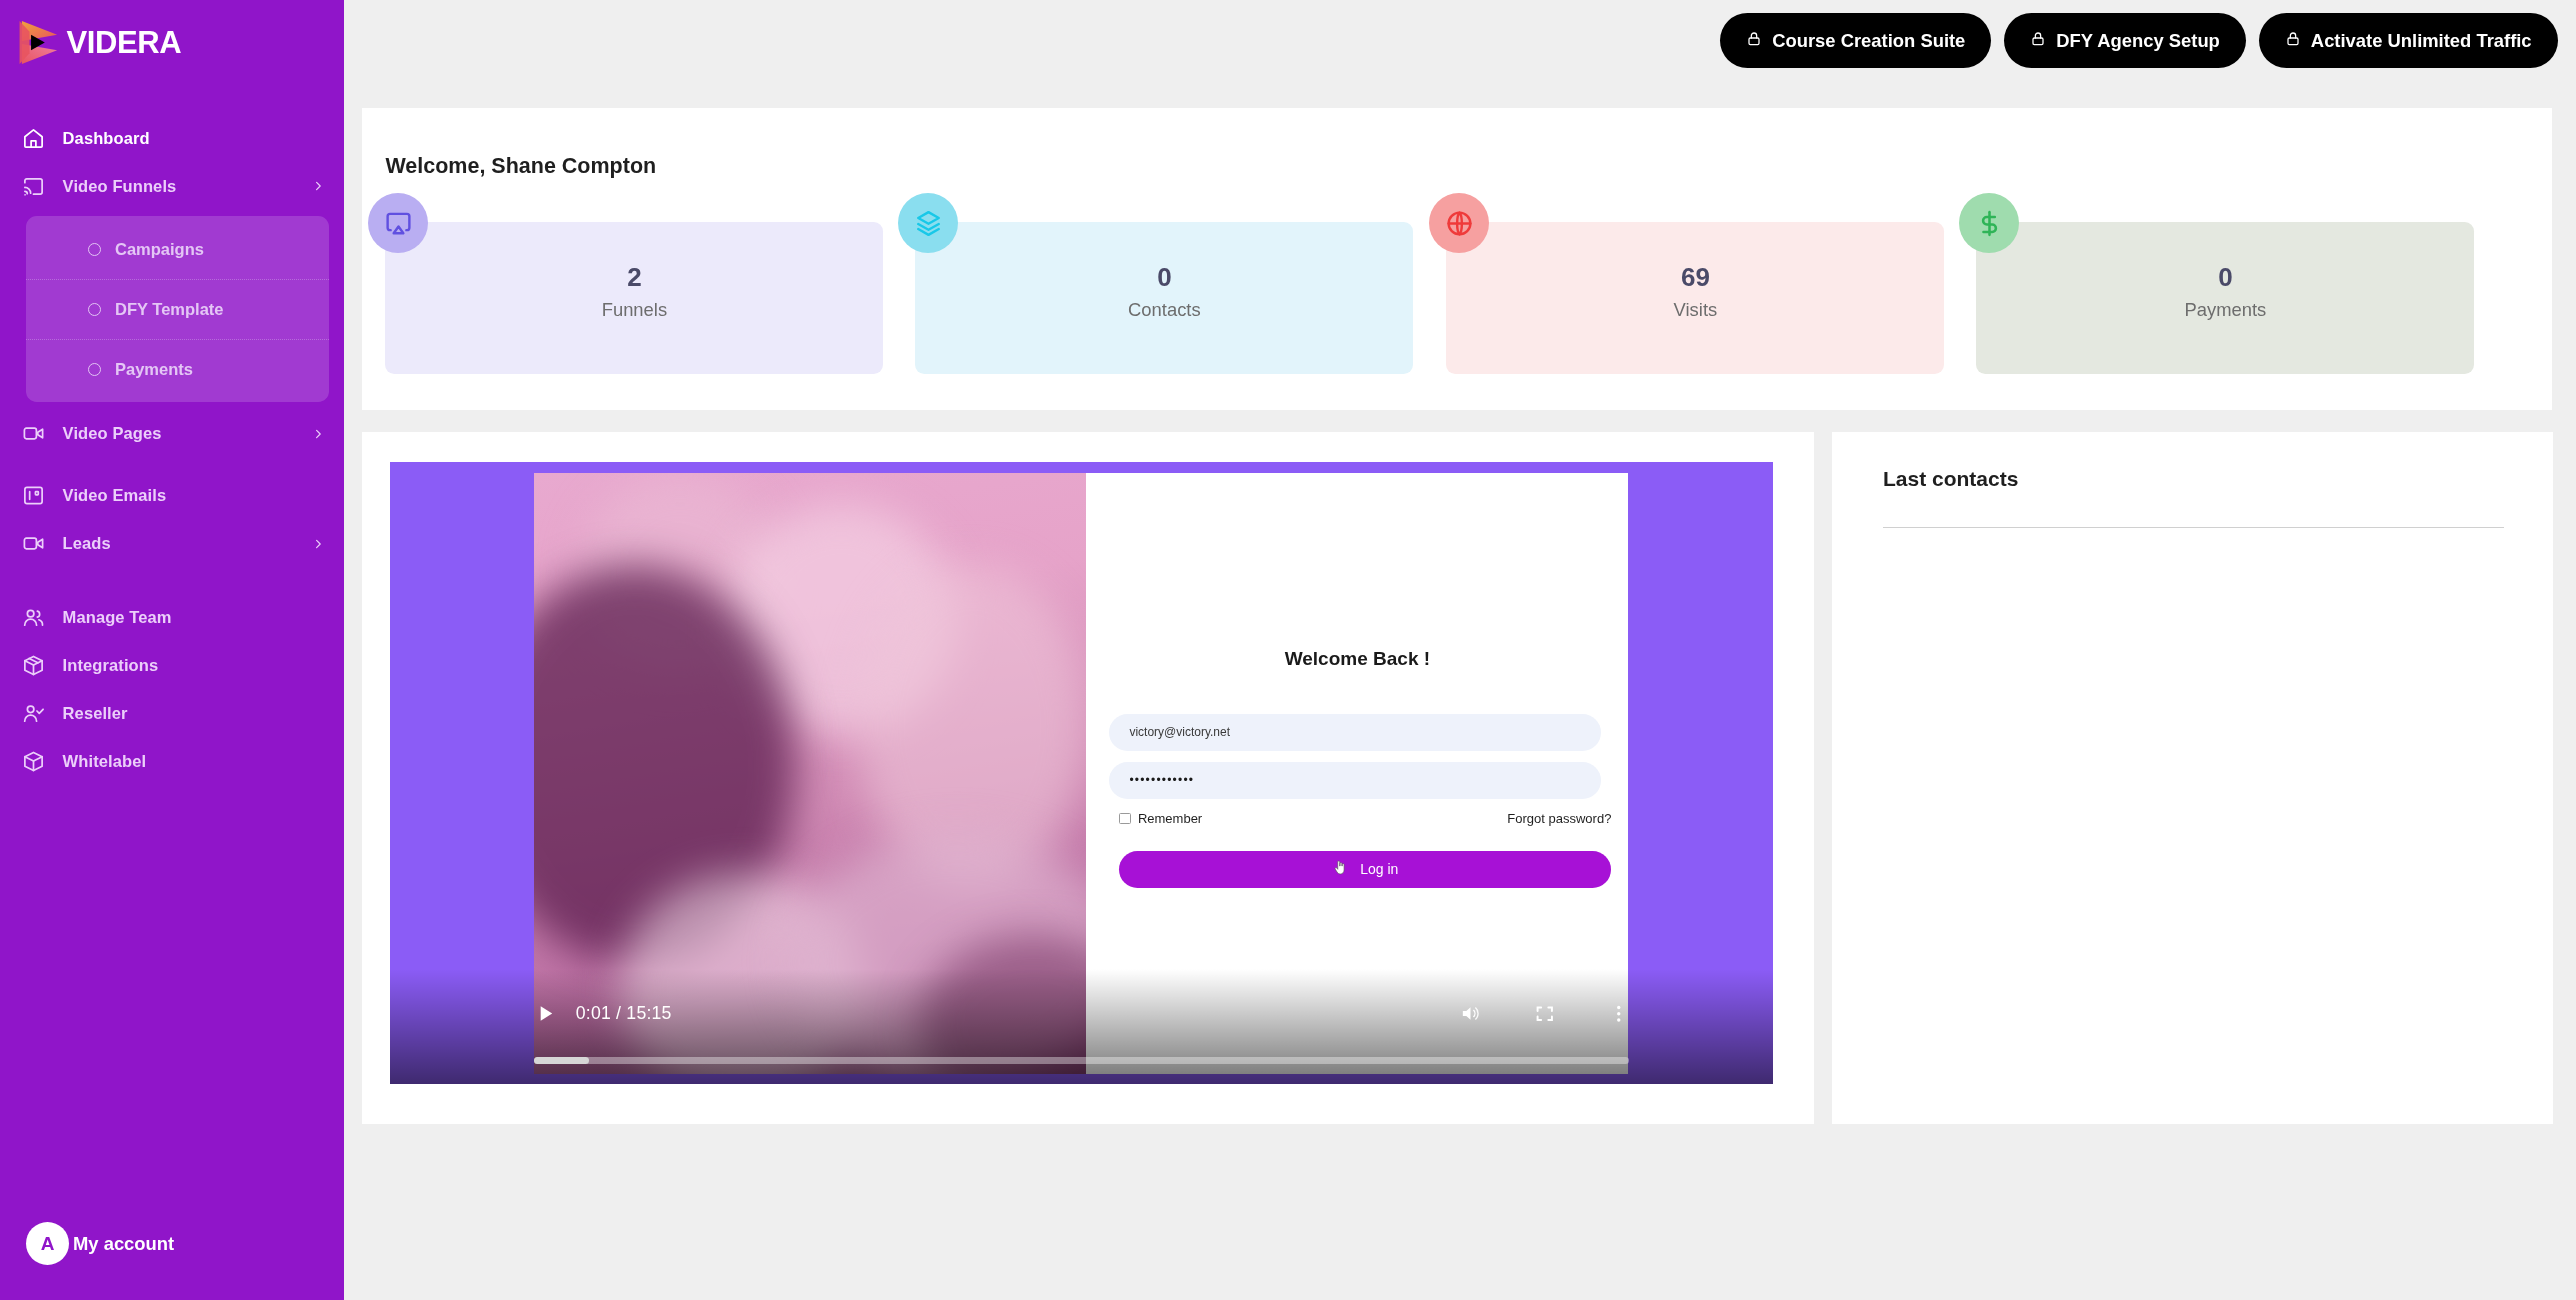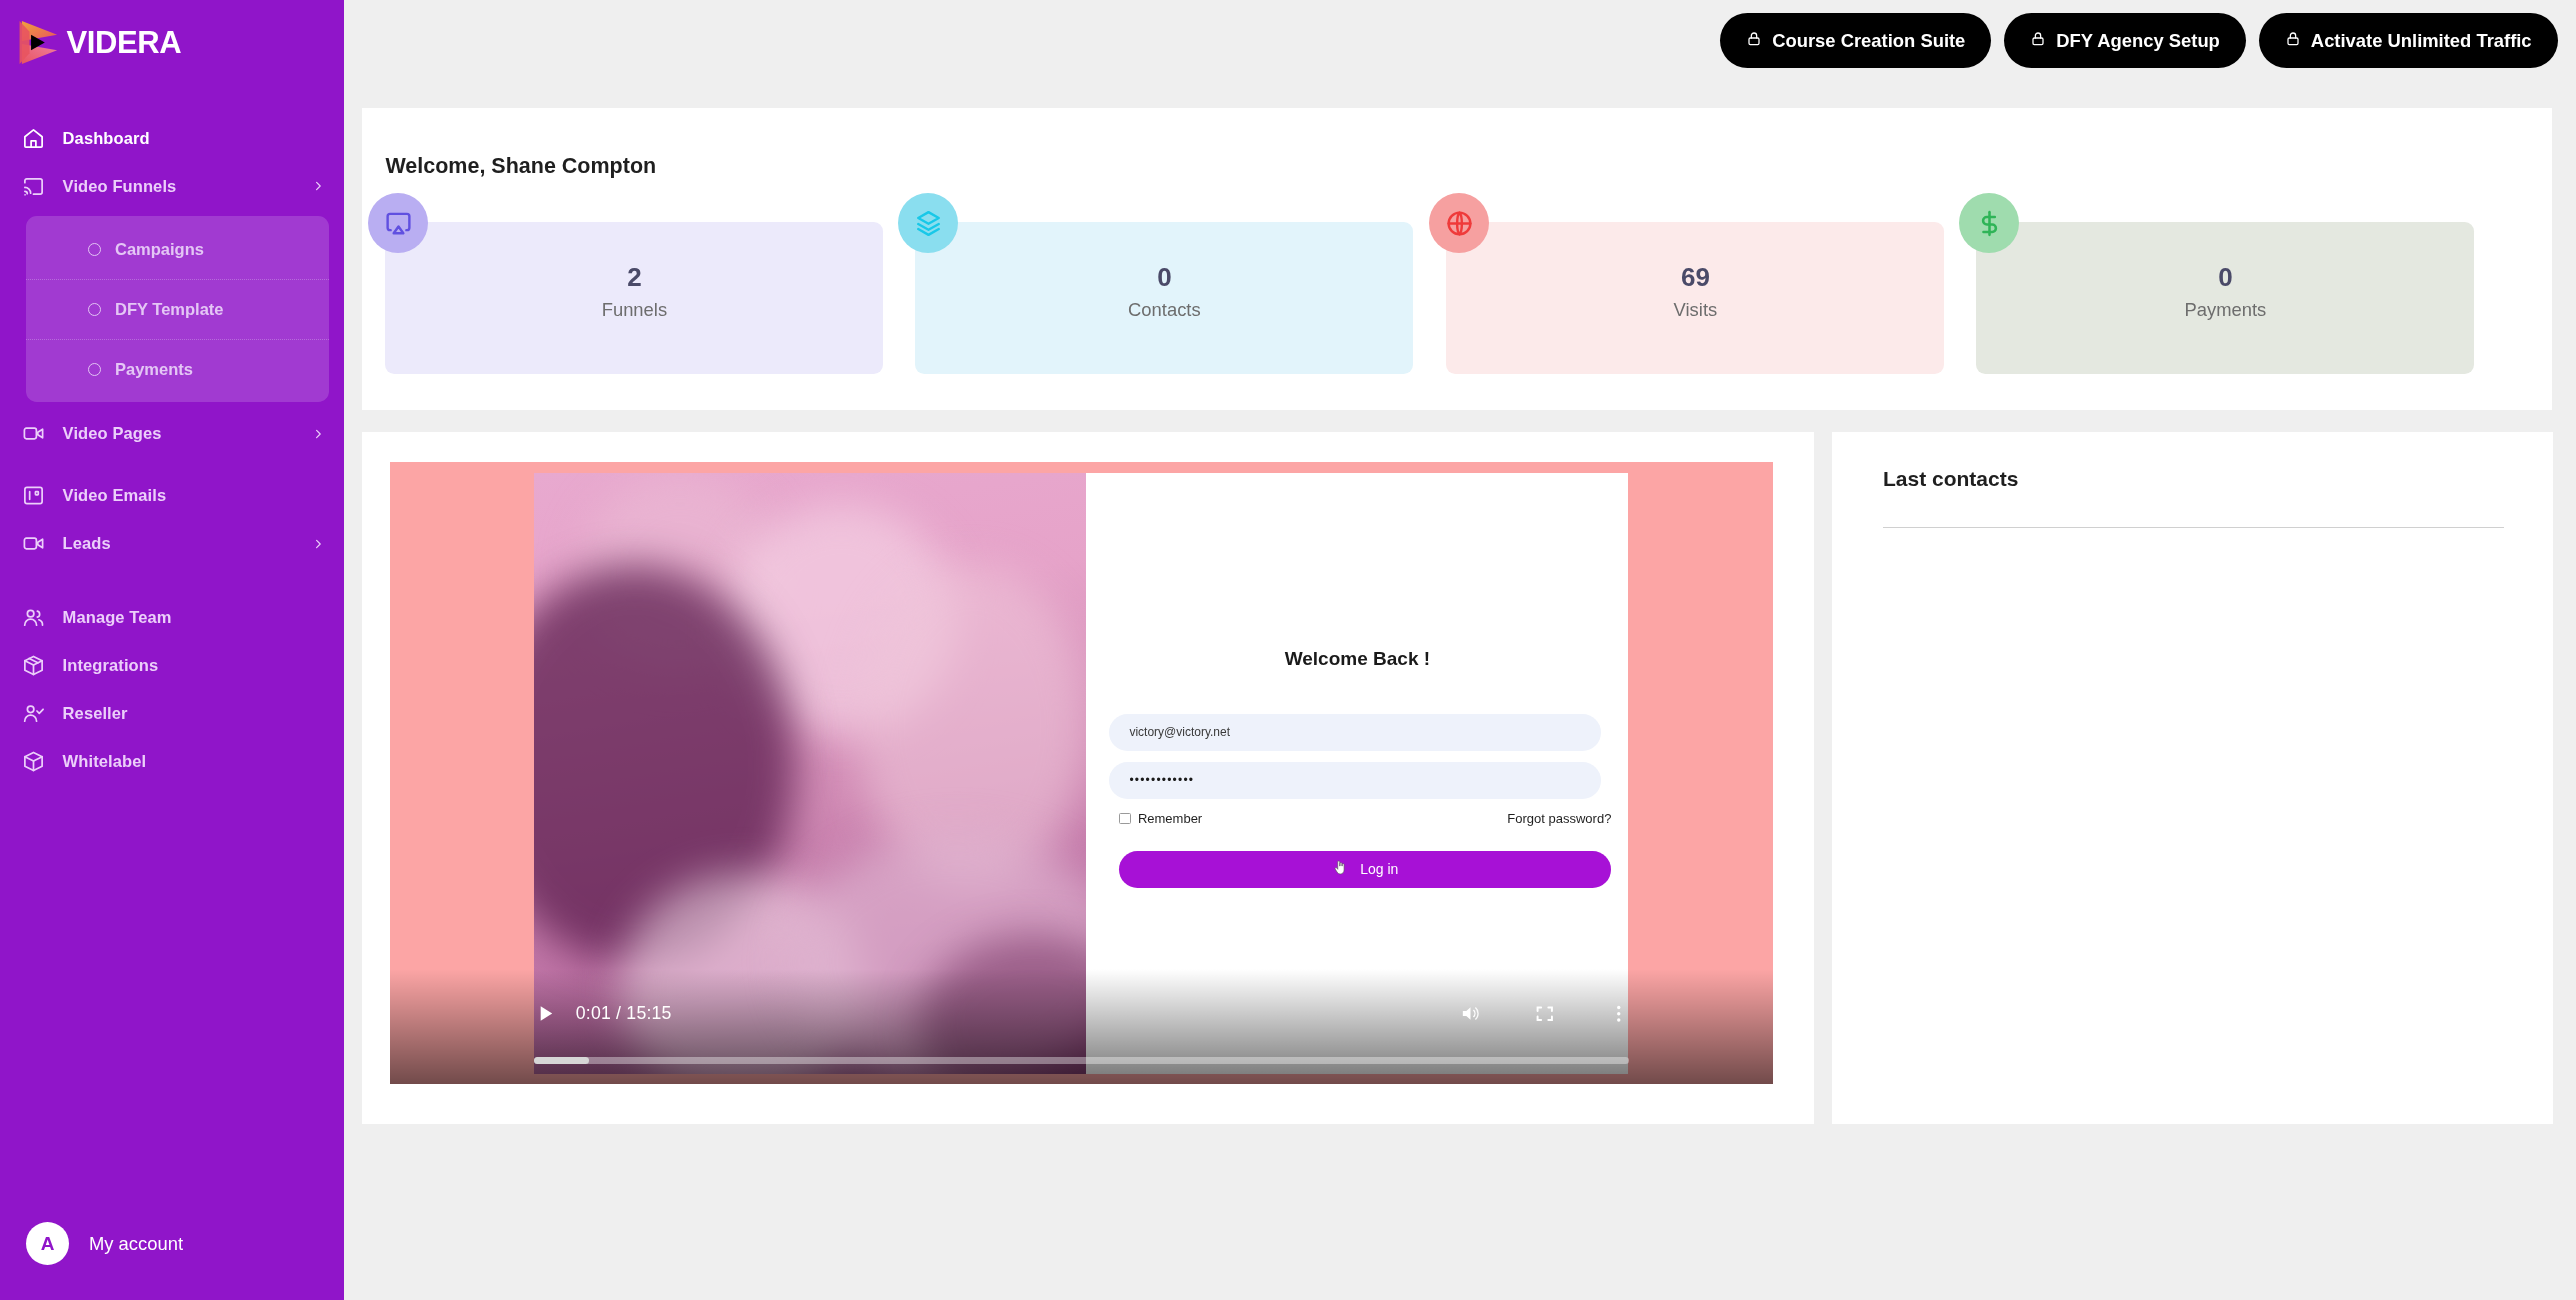--- a/index.html
+++ b/index.html
@@ -79,21 +79,21 @@
     cursor: pointer;
   }
   .avatar {
     width: 43px; height: 43px; border-radius: 50%;
     background: #ffffff; color: #9015c9;
     font-size: 19px; font-weight: 700;
     display: flex; align-items: center; justify-content: center;
     flex: none;
   }
   .account .lbl {
-    color: #ffffff; font-size: 18.4px; font-weight: 400; margin-left: 20px;
+    color: #ffffff; font-size: 18.4px; font-weight: 700; margin-left: 4px;
   }
 
   
   .topbar {
     position: absolute; left: 344px; top: 0;
     width: 2232px; height: 81px;
     background: #efefef;
     display: flex; align-items: center; justify-content: flex-end;
     padding-right: 18.4px; gap: 13px;
   }
@@ -142,21 +142,21 @@
   }
 
   .card-video {
     position: absolute; left: 18.4px; top: 351px;
     width: 1452px; height: 692px;
     background: #ffffff;
   }
   .player {
     position: absolute; left: 28px; top: 30px;
     width: 1383px; height: 622px;
-    background: #fca5a5;
+    background: #8b5cf6;
     overflow: hidden;
   }
   .player-inner {
     position: absolute; left: 144px; top: 10.8px;
     width: 1094px; height: 601px;
     display: flex;
   }
   .thumb {
     width: 552px; height: 100%;
     position: relative; overflow: hidden;

